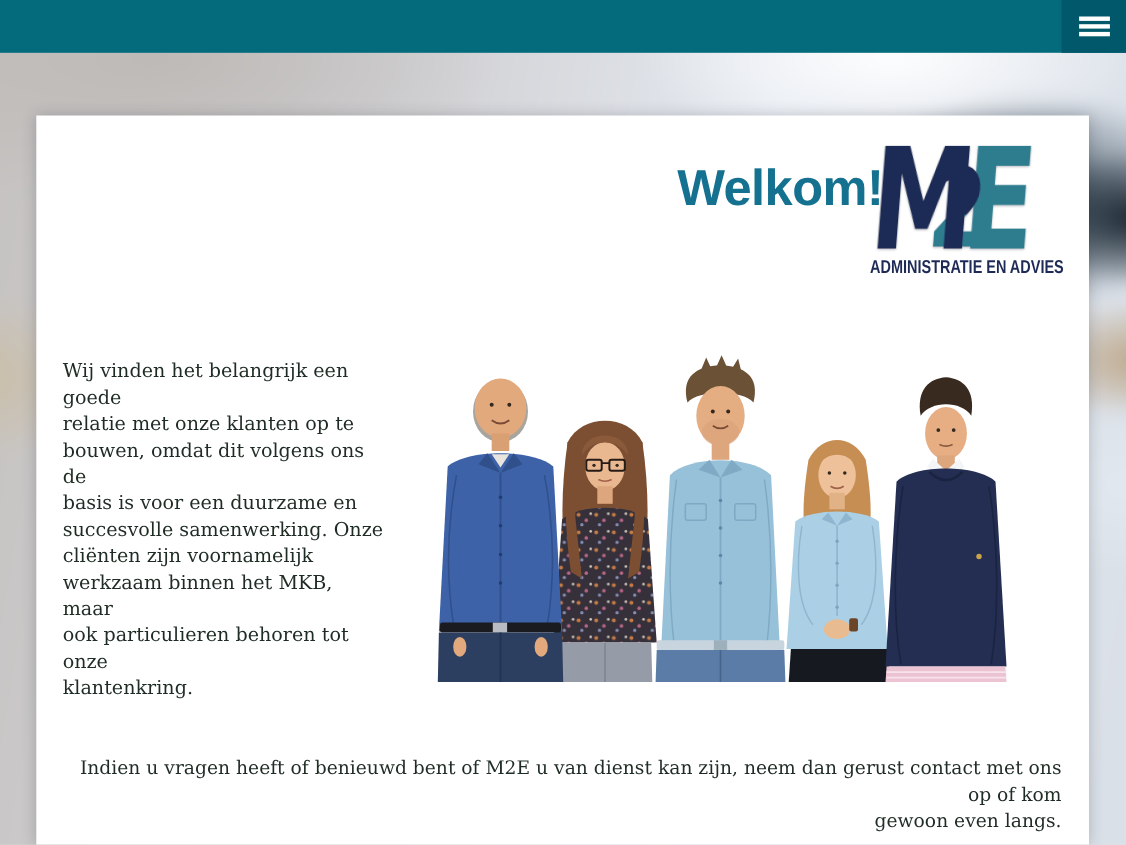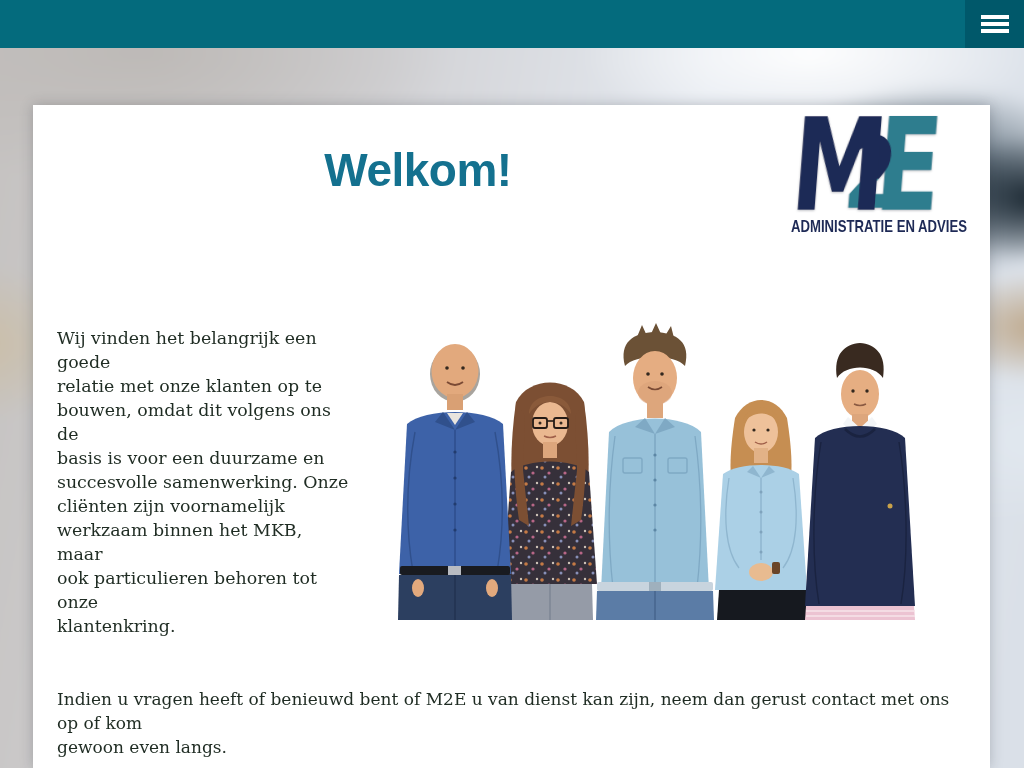--- a/index.html
+++ b/index.html
@@ -34,39 +34,39 @@
   .menu-btn .bar { width:28px; height:4.5px; background:#ffffff; }
 
   
   .card {
     position:absolute; left:33px; top:105px; width:957px; height:663px;
     background:#ffffff; z-index:2; box-shadow:0 0 12px rgba(40,45,55,.25);
   }
 
   .page-title {
     position:absolute; left:0; top:38px; width:770px;
-    text-align:center; font-family:"Liberation Sans", sans-serif;
+    text-align:right; font-family:"Liberation Sans", sans-serif;
     font-weight:bold; font-size:46px; letter-spacing:-.5px; color:#14718f;
   }
 
-  .logo { position:absolute; left:757px; top:8px; width:178px; height:126px; }
+  .logo { position:absolute; left:757px; top:24px; width:178px; height:126px; }
 
   .textcol {
     position:absolute; left:24px; top:197px; width:292px;
     font-size:17.4px; line-height:24px; color:#1f2c23; white-space:pre-line;
   }
   .textcol p { margin:0 0 24px 0; }
 
   .photo { position:absolute; left:330px; top:215px; width:570px; height:300px; }
 
   .bottomtext {
     position:absolute; left:24px; top:558px; width:908px;
     font-size:17px; line-height:24px; color:#1f2c23; white-space:pre-line;
   }
-  .bottomtext p { margin:0 0 24px 0; }
+  .bottomtext p { margin:0 0 24px 0;text-align:right; }
 </style>
 </head>
 <body>
 
 <div class="bg"></div>
 
 <header class="topbar">
   <button class="menu-btn" aria-label="menu">
     <span style="display:flex;flex-direction:column;gap:2.5px;">
       <span class="bar"></span>

